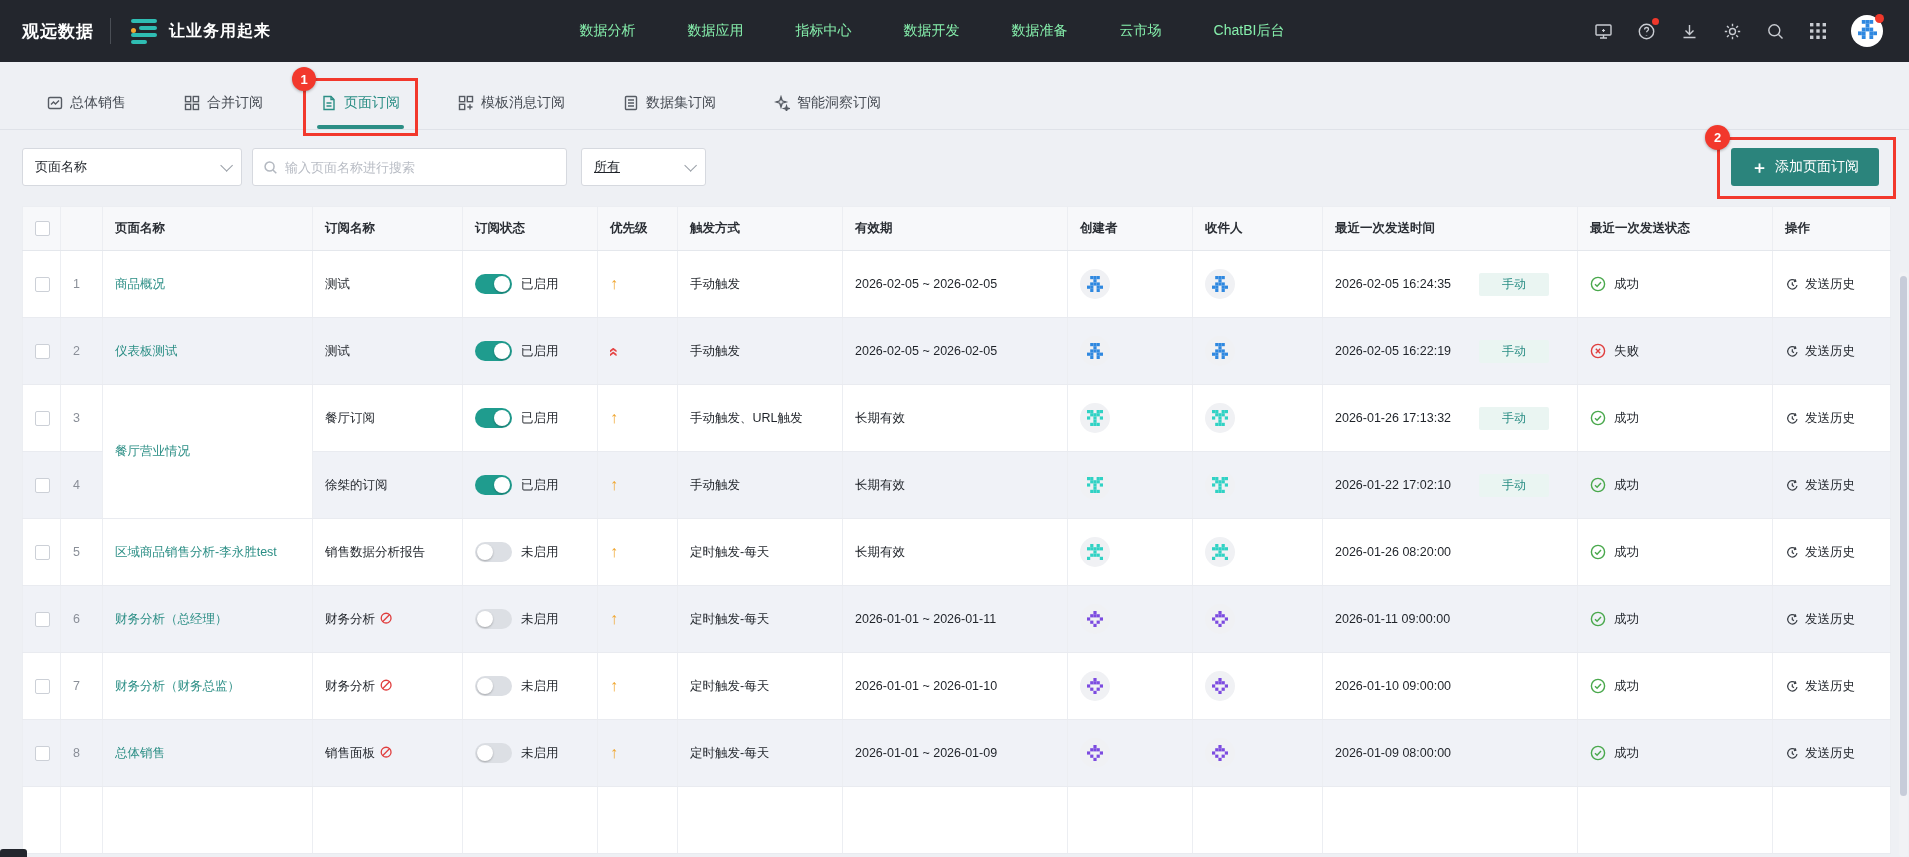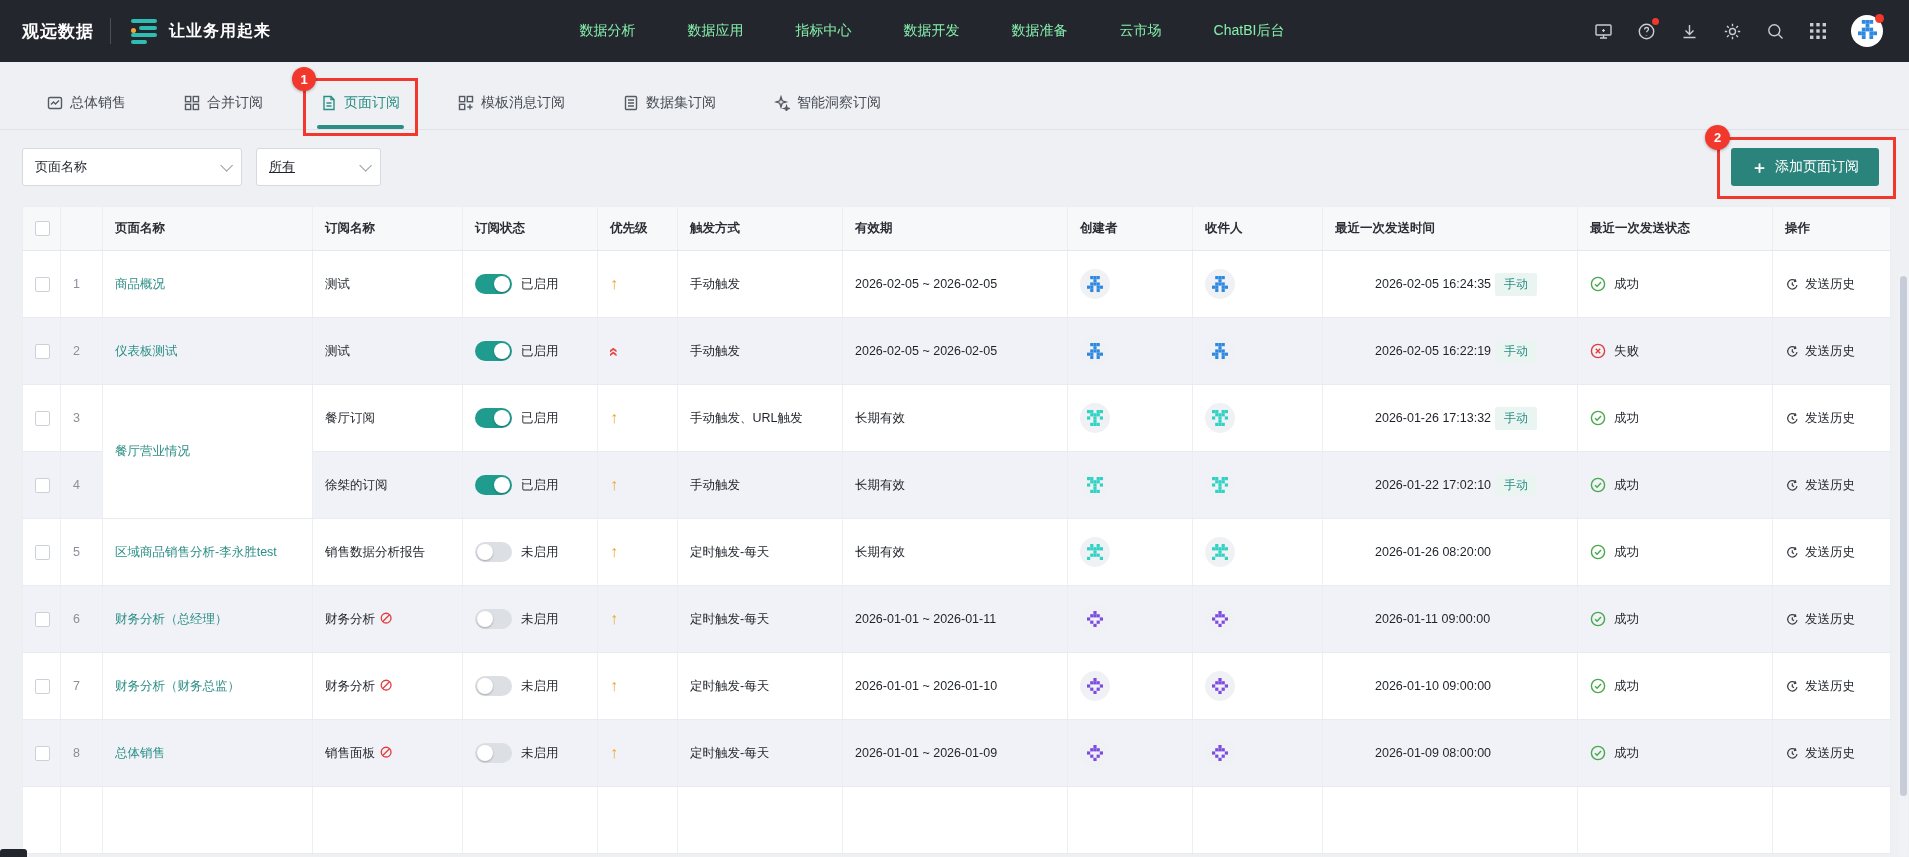--- a/index.html
+++ b/index.html
@@ -78,22 +78,22 @@
   .sub-cell { display:flex; align-items:center; gap:5px; }
   .toggle-cell { display:flex; align-items:center; gap:9px; }
   .toggle { position:relative; width:37px; height:20px; border-radius:10px; background:#1f9c8e; cursor:pointer; flex:none; }
   .toggle .knob { position:absolute; top:2px; width:16px; height:16px; border-radius:50%; background:#fff; box-shadow:0 1px 2px rgba(0,0,0,.25); }
   .toggle.on .knob { right:2px; }
   .toggle.off { background:#dcdfe4; }
   .toggle.off .knob { left:2px; }
   .pri-up { color:var(--pri-orange); font-size:16px; font-weight:bold; }
   .pri-high { display:inline-block; color:var(--pri-red); font-size:17px; font-weight:bold; transform:rotate(90deg); letter-spacing:-2px; }
   .avatar { width:30px; height:30px; border-radius:50%; background:#f0f1f4; display:flex; align-items:center; justify-content:center; }
-  .time-cell { display:flex; align-items:center; gap:4px;margin-left:40px; }
-  .tag-manual { background:#eaf5f2; color:var(--accent); font-size:12px; padding:3px 9px; border-radius:2px; }
+  .time-cell { display:flex; align-items:center; gap:28px; }
+  .tag-manual { background:#eaf5f2; color:var(--accent); font-size:12px; padding:3px 23px; border-radius:2px; }
   .st-cell { display:flex; align-items:center; gap:8px; }
   .act-link { display:flex; align-items:center; gap:5px; color:#1f2329; cursor:pointer; }
   .act-link svg { stroke:#3a3f46; fill:none; stroke-width:1.3; }
 
   .v-scrollbar { position:absolute; right:1px; top:272px; bottom:0; width:9px; background:#f1f2f5; border-radius:4px; }
   .v-thumb { position:absolute; left:1px; right:1px; top:4px; height:520px; background:#c7ccd9; border-radius:4px; }
   .float-partial { position:absolute; left:0; bottom:-4px; width:27px; height:12px; background:#23262d; border-radius:3px 3px 0 0; }
 </style>
 </head>
 <body>
@@ -236,20 +236,27 @@
           <path d="M12.5 11l.6 1.9 1.9.6-1.9.6-.6 1.9-.6-1.9-1.9-.6 1.9-.6z"></path>
         </svg>
         <span>智能洞察订阅</span>
       </span>
     </div>
 
   <div class="toolbar">
     <div class="select sel-field">
       <span>页面名称</span>
         <span class="caret"></span>
+    </div>
+    <div class="searchbox">
+      <svg width="15" height="15" viewBox="0 0 16 16">
+          <circle cx="7" cy="7" r="4.8"></circle>
+          <path d="M10.6 10.6l3.6 3.6"></path>
+        </svg>
+      <input type="text" placeholder="输入页面名称进行搜索" style="">
     </div>
     <div class="select sel-status">
       <span>所有</span>
         <span class="caret"></span>
     </div>
     <div class="add-wrap">
       <span class="anno-box"></span>
       <span class="anno-badge">2</span>
       <button class="add-btn">
         <span class="plus">＋</span>

